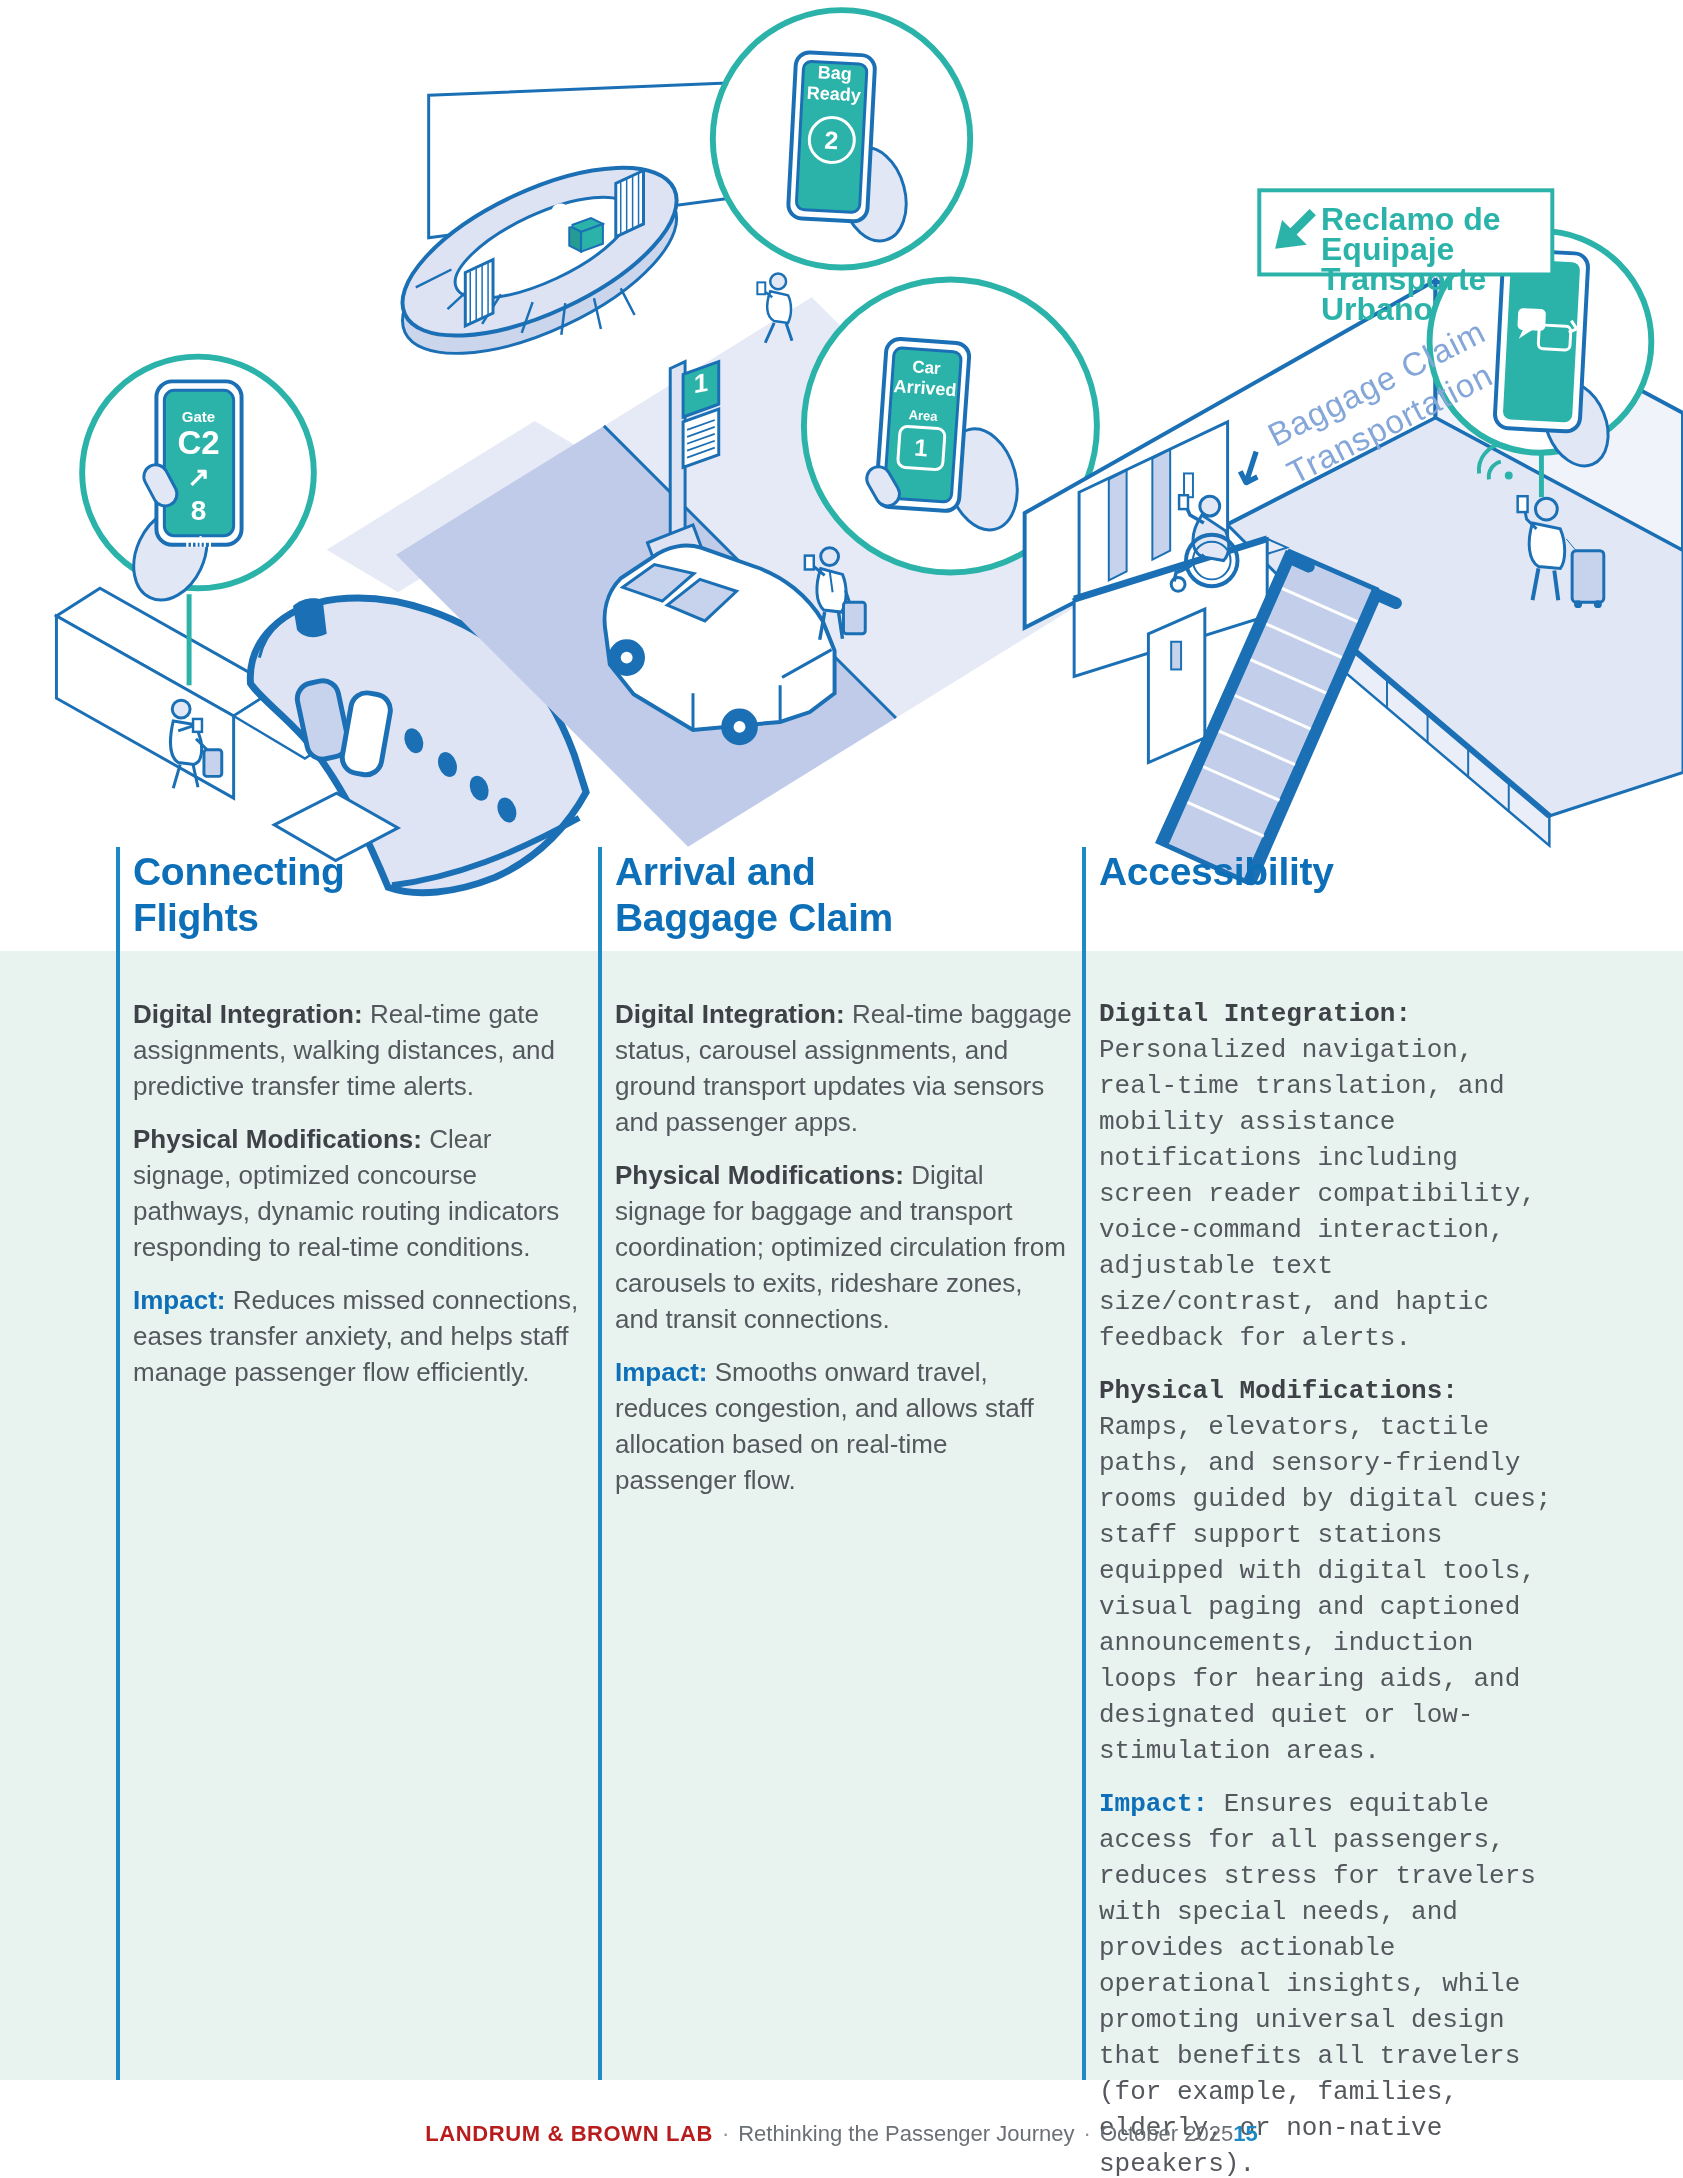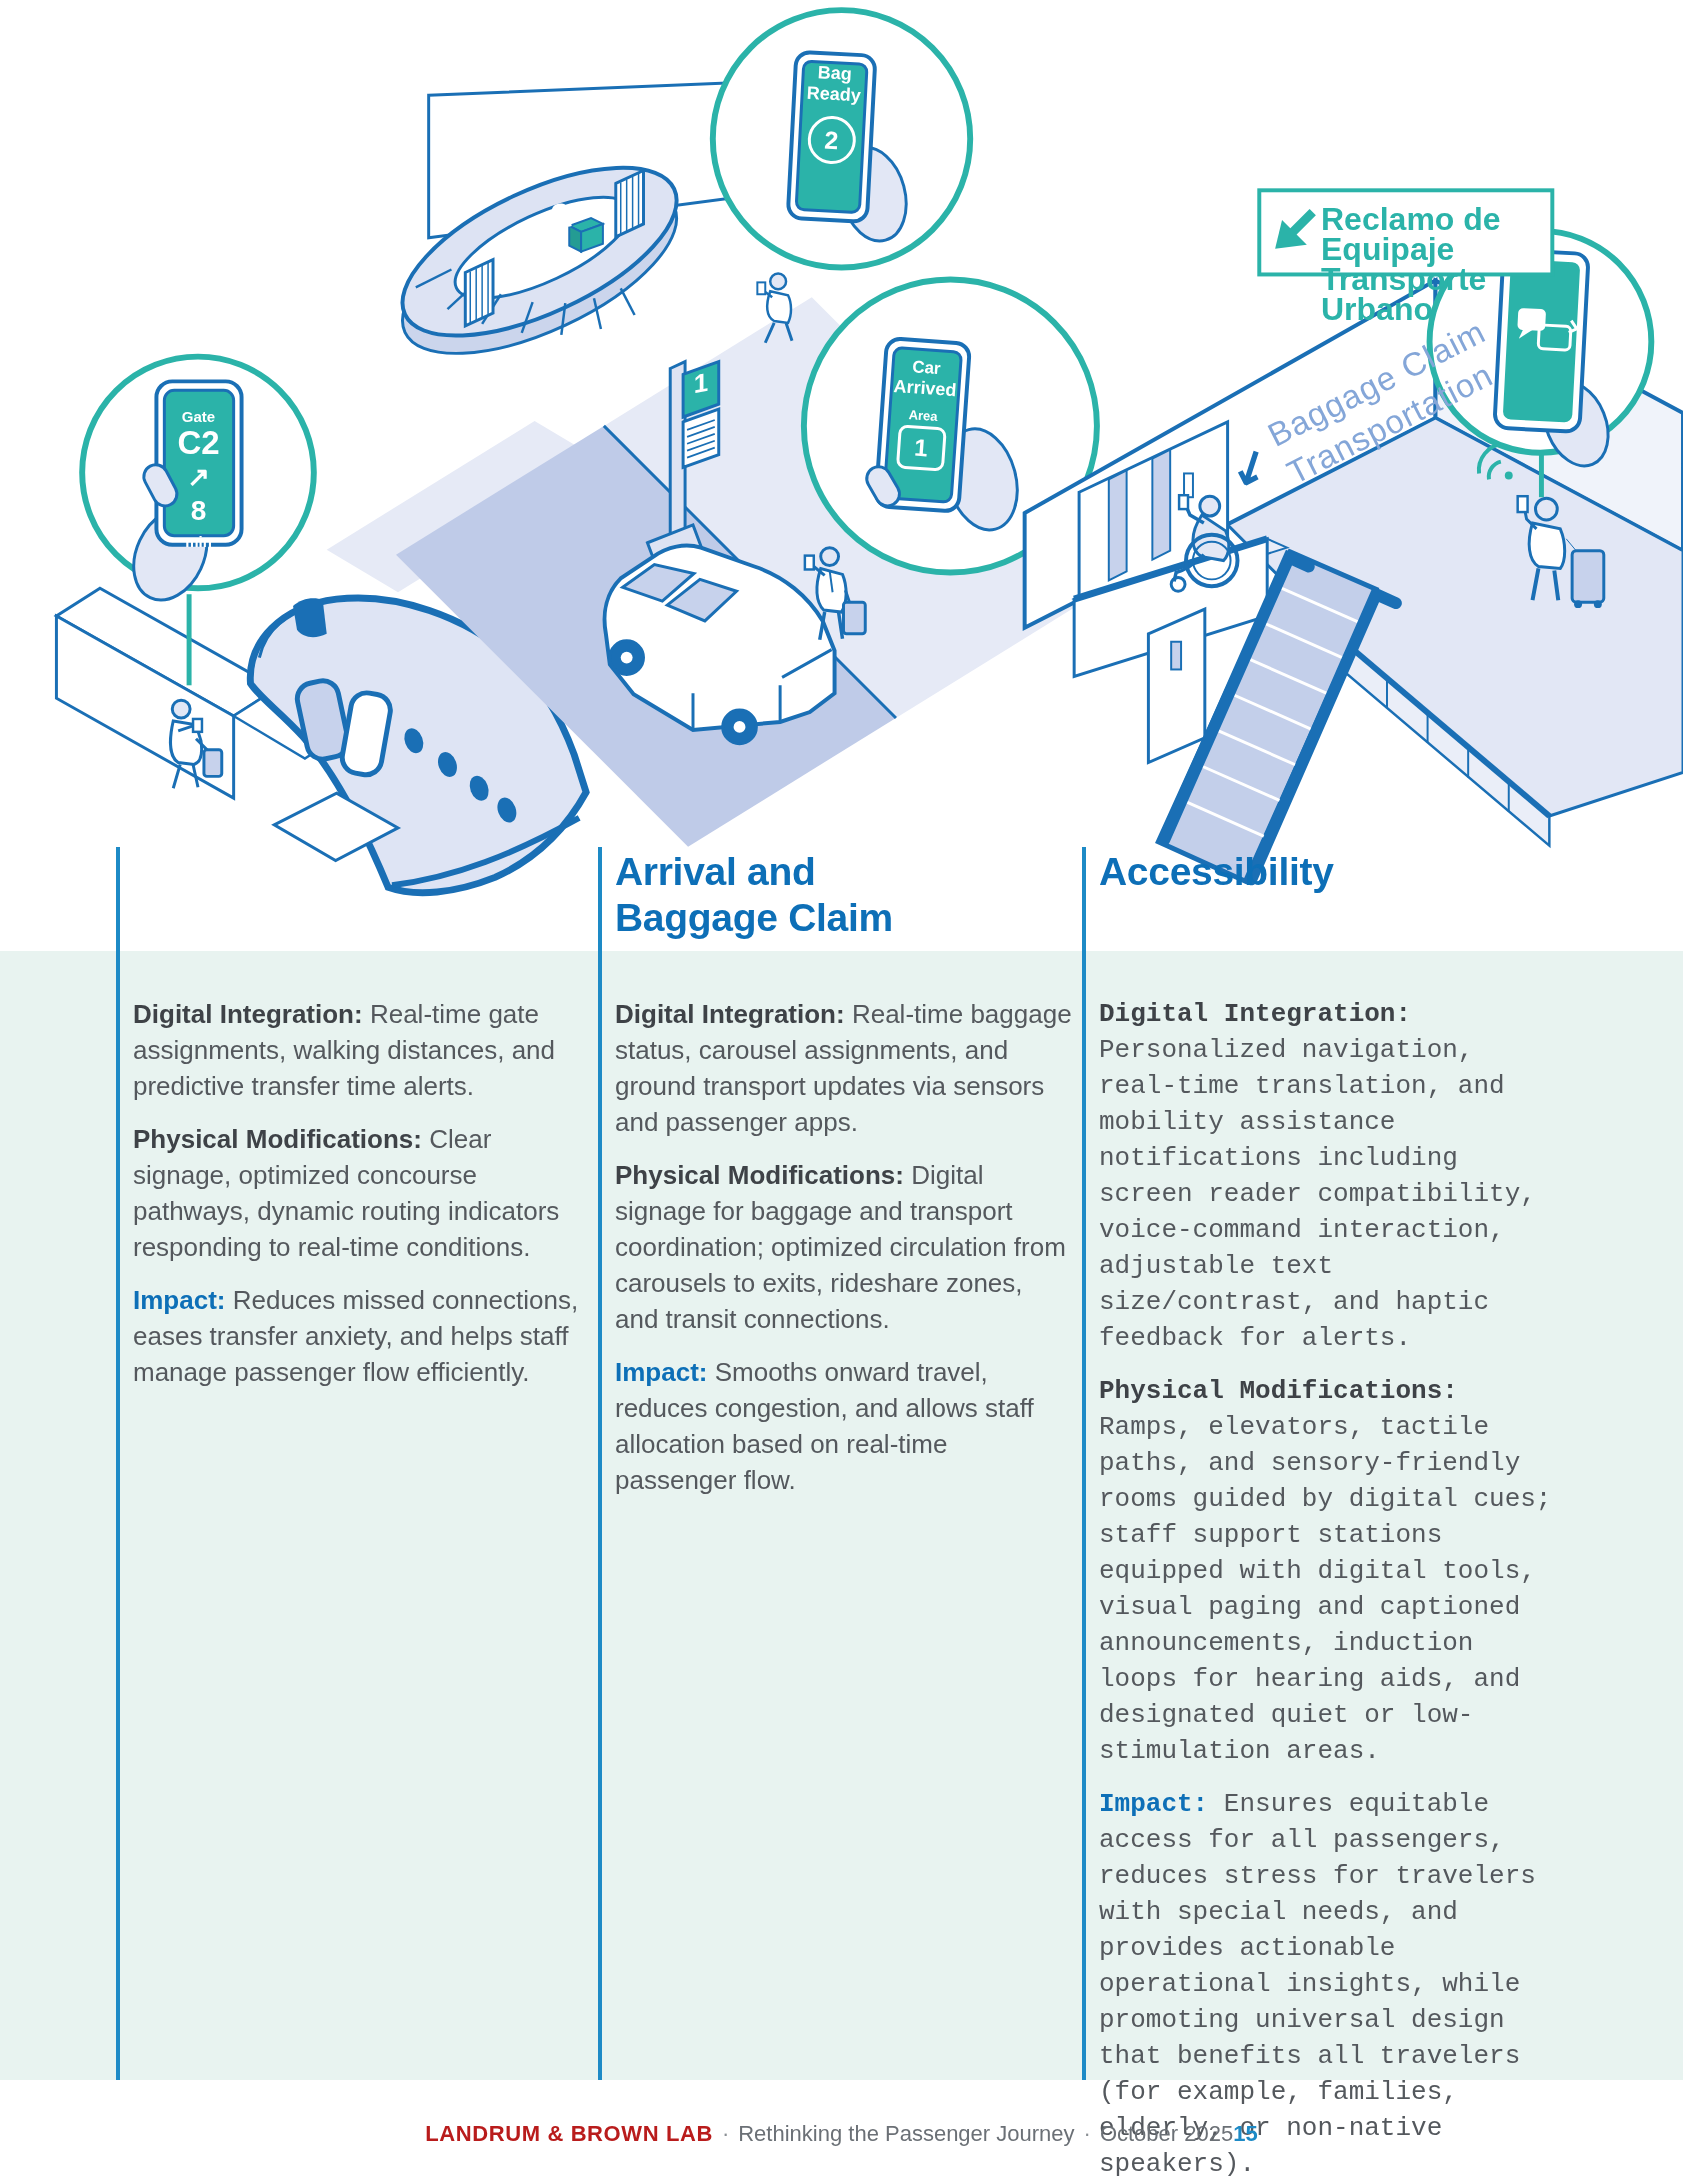--- a/index.html
+++ b/index.html
@@ -336,20 +336,24 @@
     <span class="wall-lines">
       <div>Baggage Claim</div>
       <div>Transportation</div>
     </span>
   </div>
 
   <div class="col-rule rule-1"></div>
   <div class="col-rule rule-2"></div>
   <div class="col-rule rule-3"></div>
 
+  <div class="col-header head-1">
+    <div>Connecting</div>
+    <div>Flights</div>
+  </div>
   <div class="col-header head-2">
     <div>Arrival and</div>
     <div>Baggage Claim</div>
   </div>
   <div class="col-header head-3">
     <div>Accessibility</div>
     <div></div>
   </div>
 
   <div class="col-body body-2">

